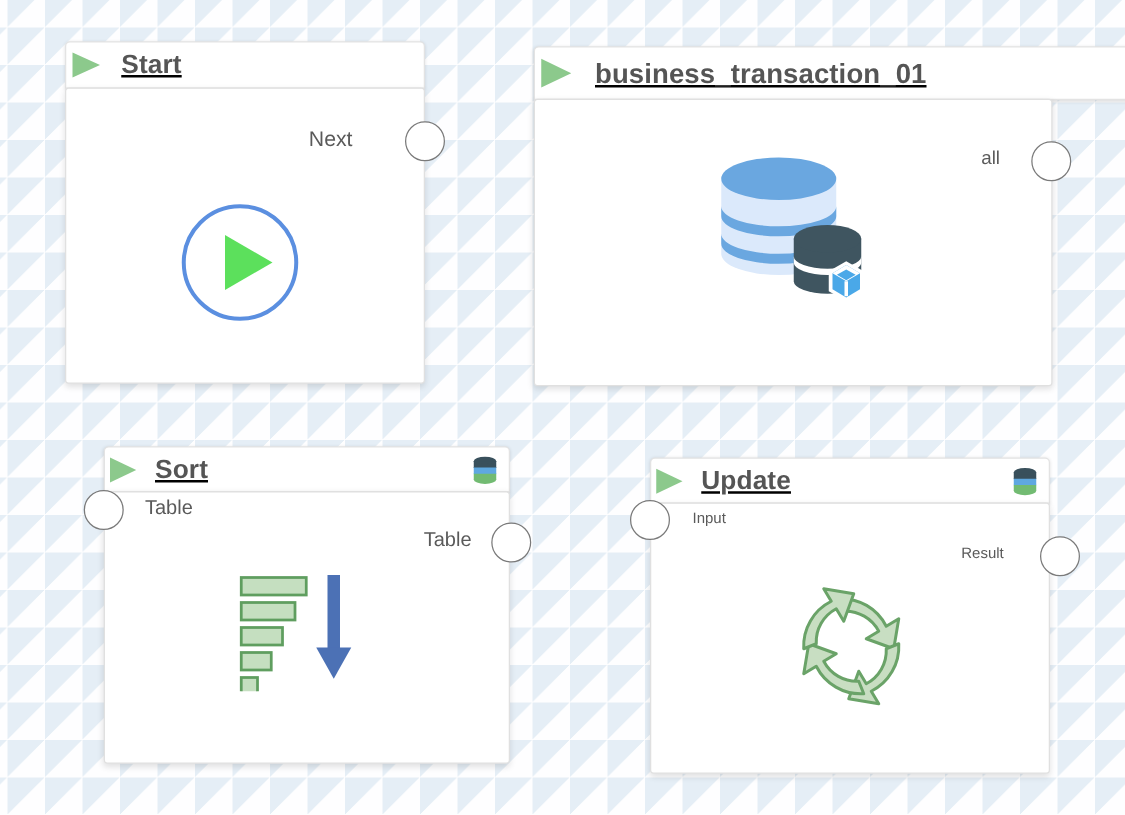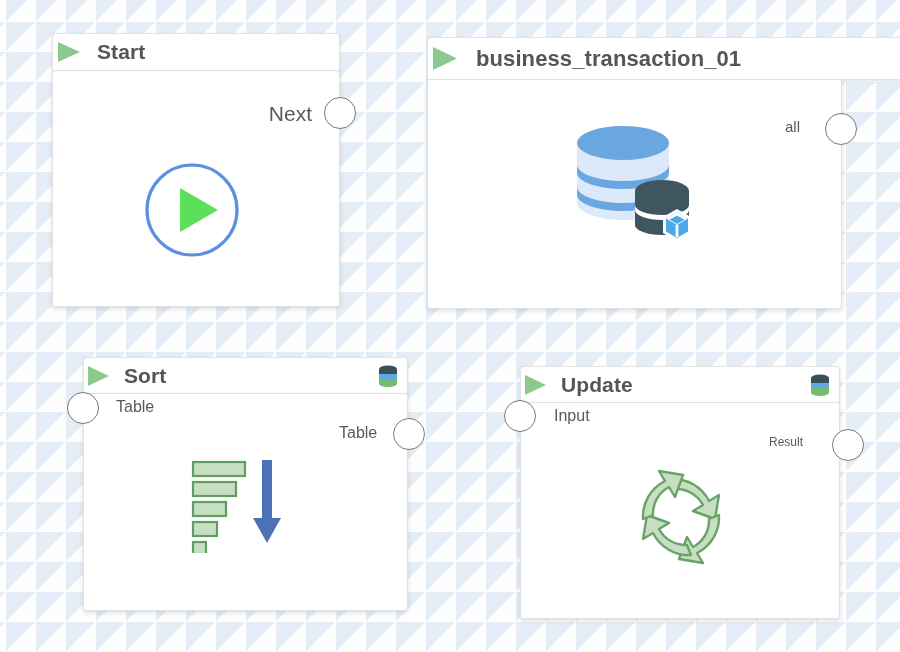--- a/index.html
+++ b/index.html
@@ -46,20 +46,21 @@
     top: 0;
     left: 0;
     background: #ffffff;
     border: 1px solid #e3e3e3;
     border-radius: 4px 4px 0 0;
     box-shadow: 0 1px 3px rgba(0,0,0,0.13);
     display: flex;
     align-items: center;
     box-sizing: border-box;
     overflow: hidden;
+    text-decoration: underline;
   }
   .play-tri {
     flex: 0 0 auto;
     display: block;
   }
   .node-title {
     color: #555555;
     font-weight: bold;
     letter-spacing: 0.1px;
     white-space: nowrap;
@@ -142,21 +143,21 @@
       <span class="node-title" style="font-size:21px;">Start</span>
     </div>
 
     <div class="node-body">
       <svg class="center-icon" width="100" height="100" viewBox="0 0 100 100" style="left:89px; top:89px;">
         <circle cx="50" cy="50" r="45" fill="none" stroke="#5b8fe0" stroke-width="3.2"></circle>
         <polygon points="38,28 38,72 76,50" fill="#5ce05c"></polygon>
       </svg>
     </div>
 
-    <div class="port-label" style="right:28px; top:69px; font-size:21px;">Next</div>
+    <div class="port-label" style="right:58px; top:69px; font-size:17px;">Next</div>
     <div class="port" style="left:272px; top:64px; width:32px; height:32px;"></div>
   </div>
 
   <div class="node" id="node-btx" style="left:427px; top:37px; width:415px; height:272px;">
 
     <div class="node-header">
       <svg class="play-tri" width="40" height="41" viewBox="0 0 40 41">
         <polygon points="5,9 5,32 29,20.5" fill="#8cc98c"></polygon>
       </svg>
       <span class="node-title" style="font-size:22px;">business_transaction_01</span>
@@ -260,19 +261,19 @@
           <path d="M88,48 A40,40 0 0 1 66,86 L72,96 L48,92 L56,70 L62,80 A30,30 0 0 0 78,52 Z"></path>
 
           <path d="M60,88 A40,40 0 0 1 22,66 L12,72 L16,48 L38,56 L28,62 A30,30 0 0 0 56,78 Z"></path>
 
           <path d="M12,52 A40,40 0 0 1 34,14 L28,4 L52,8 L44,30 L38,20 A30,30 0 0 0 22,48 Z"></path>
         </g>
       </svg>
     </div>
 
     <div class="port" style="left:-16px; top:34px; width:32px; height:32px;"></div>
-    <div class="port-label" style="left:34px; top:41px; font-size:16px;">Input</div>
+    <div class="port-label" style="left:34px; top:41px; font-size:12px;">Input</div>
 
     <div class="port" style="left:312px; top:63px; width:32px; height:32px;"></div>
     <div class="port-label" style="left:249px; top:69px; font-size:12px;">Result</div>
   </div>
 
 </div>
 
 </body></html>

